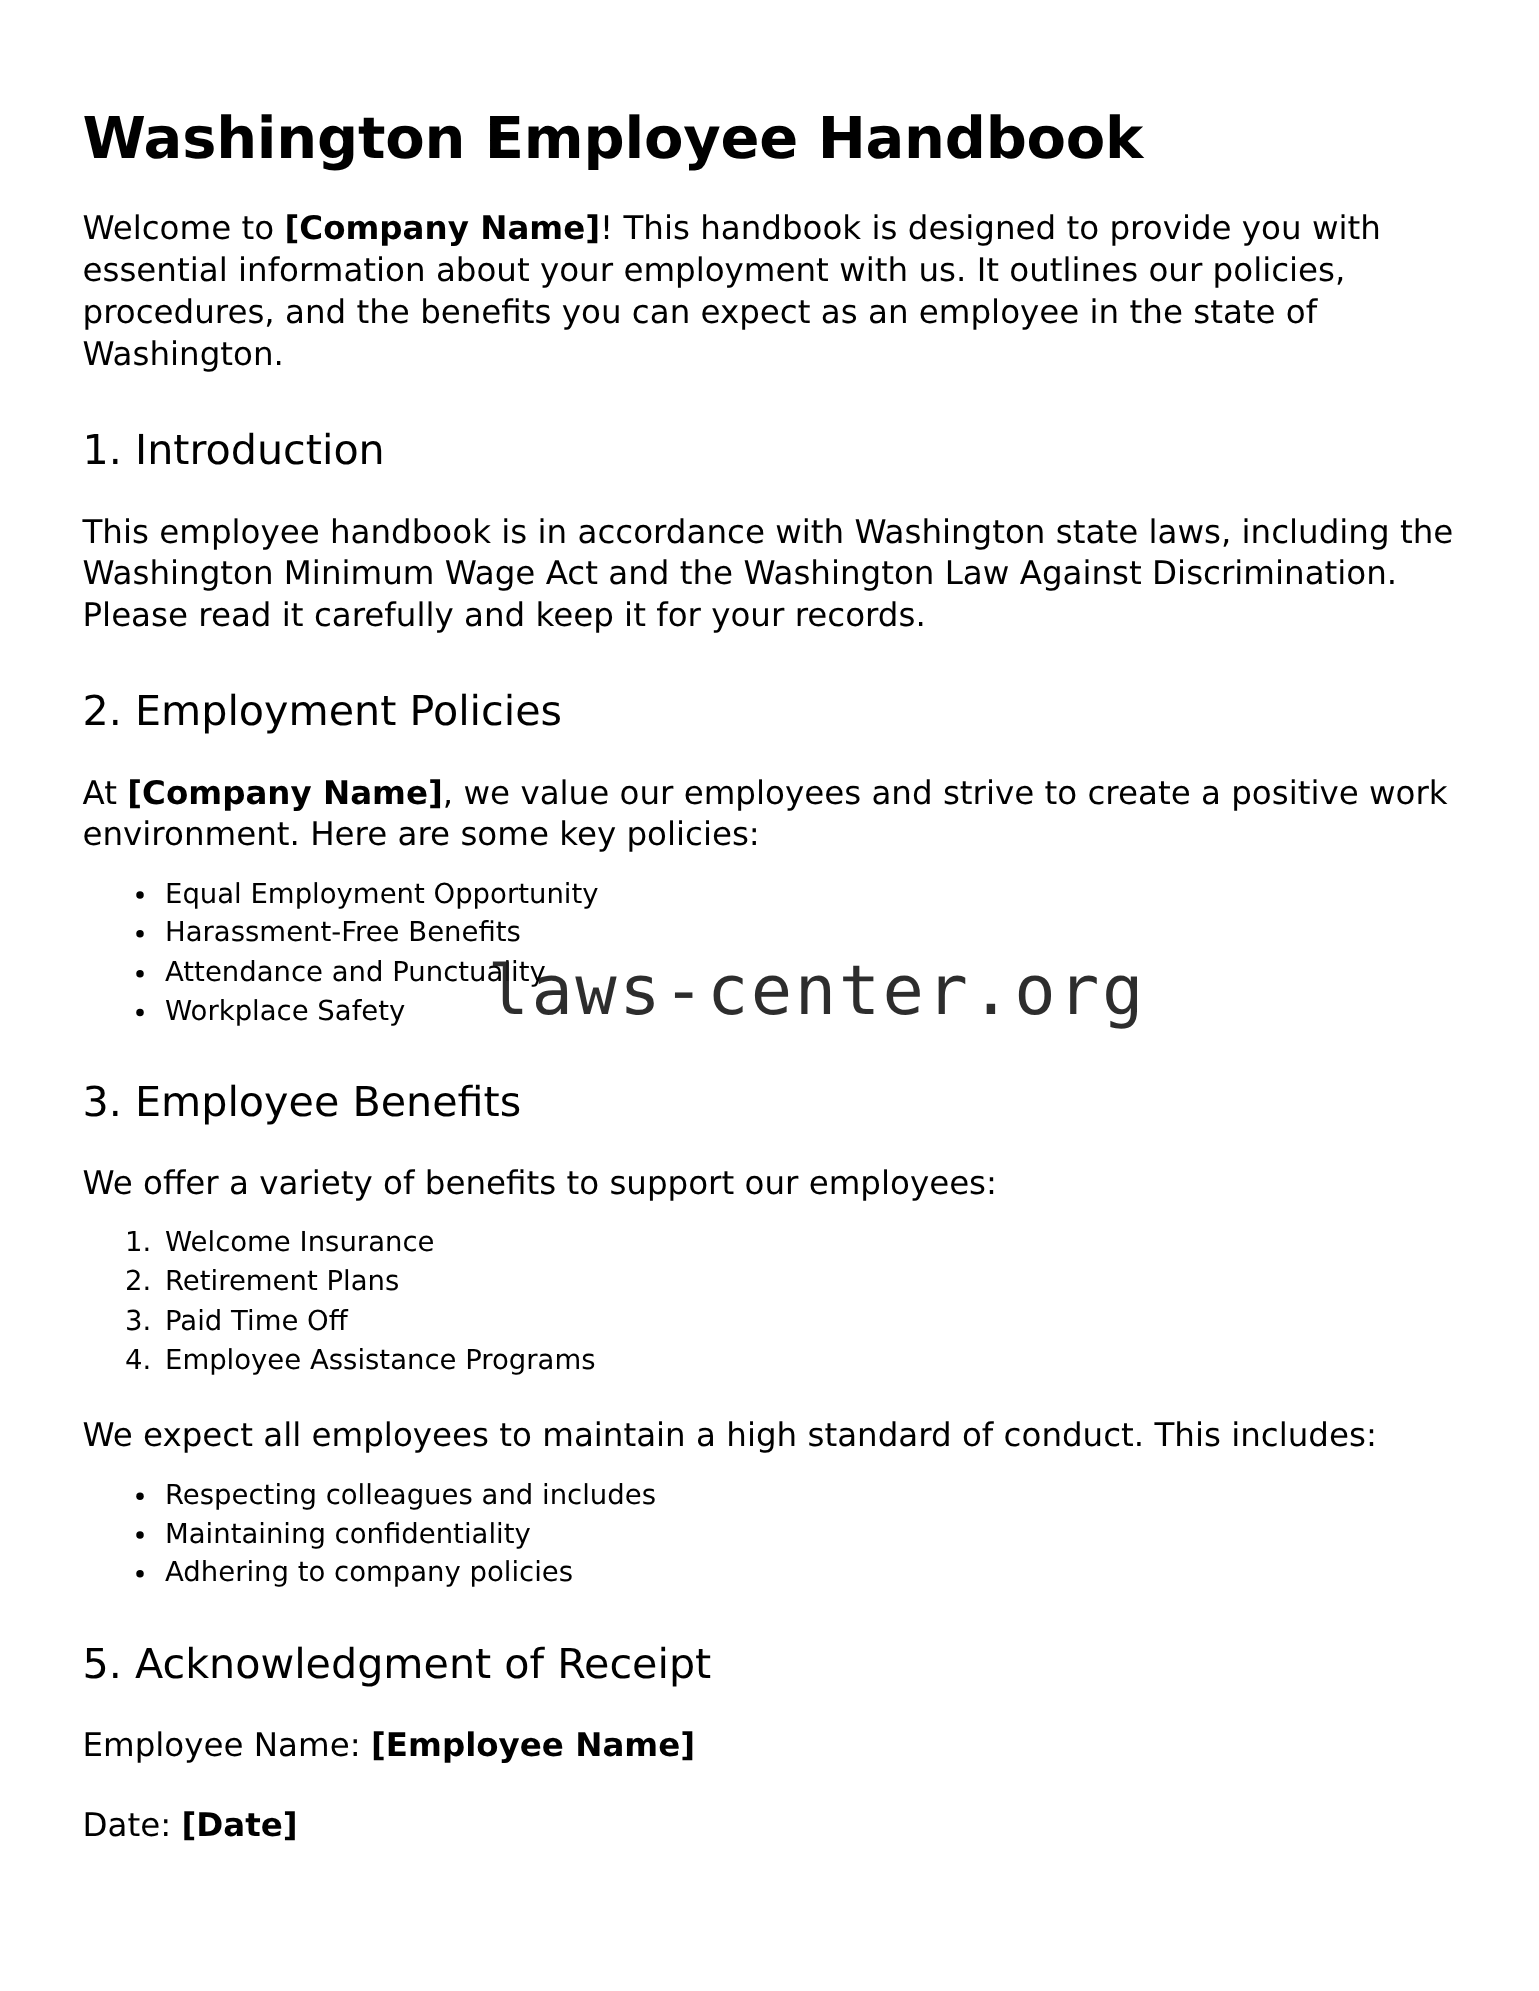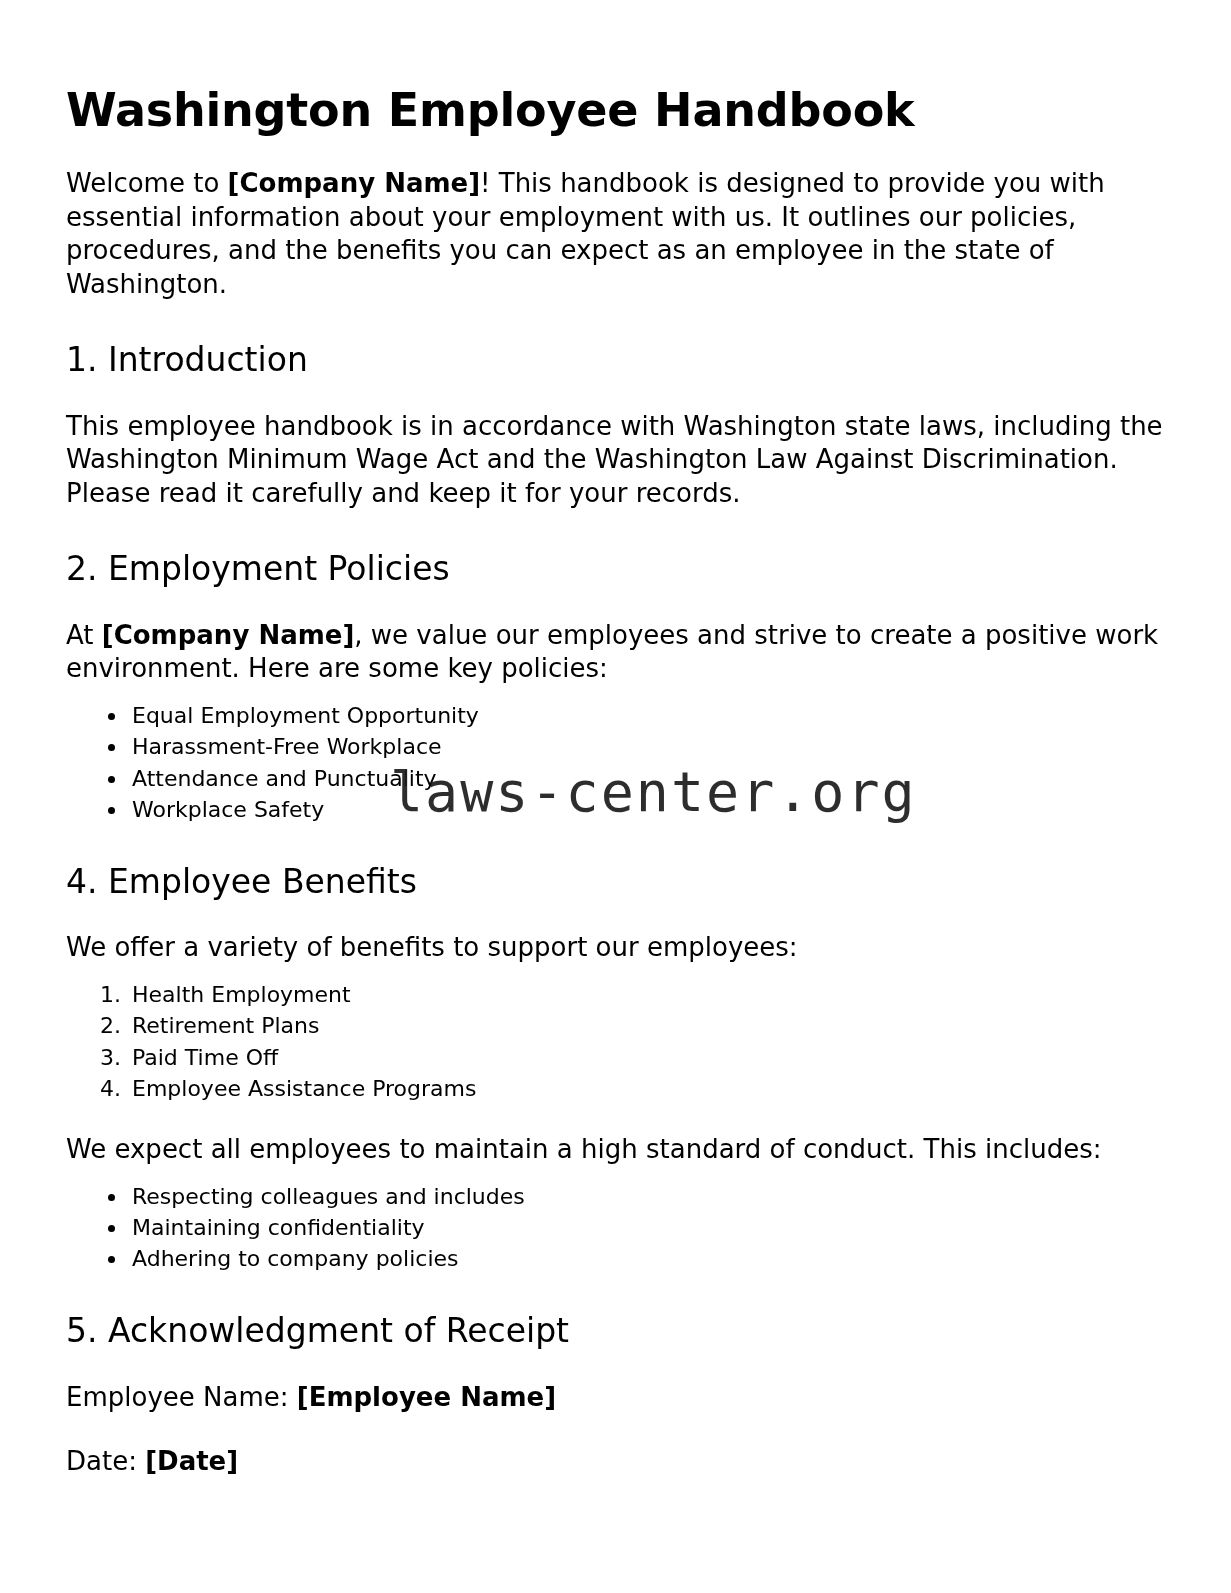--- a/index.html
+++ b/index.html
@@ -91,31 +91,31 @@
     <h2 class="section-heading">1. Introduction</h2>
 
     <p class="body-text">This employee handbook is in accordance with Washington state laws, including the Washington Minimum Wage Act and the Washington Law Against Discrimination. Please read it carefully and keep it for your records.</p>
 
     <h2 class="section-heading">2. Employment Policies</h2>
 
     <p class="body-text"><span>At </span><span class="strong">[Company Name]</span><span>, we value our employees and strive to create a positive work environment. Here are some key policies:</span></p>
 
     <ul class="doc-list">
       <li>Equal Employment Opportunity</li>
-      <li>Harassment-Free Workplace</li>
+      <li>Harassment-Free Benefits</li>
       <li>Attendance and Punctuality</li>
       <li>Workplace Safety</li>
     </ul>
 
-    <h2 class="section-heading">4. Employee Benefits</h2>
+    <h2 class="section-heading">3. Employee Benefits</h2>
 
     <p class="body-text">We offer a variety of benefits to support our employees:</p>
 
     <ol class="doc-list">
-      <li>Health Employment</li>
+      <li>Welcome Insurance</li>
       <li>Retirement Plans</li>
       <li>Paid Time Off</li>
       <li>Employee Assistance Programs</li>
     </ol>
 
 
     <p class="body-text">We expect all employees to maintain a high standard of conduct. This includes:</p>
 
     <ul class="doc-list">
       <li>Respecting colleagues and includes</li>

